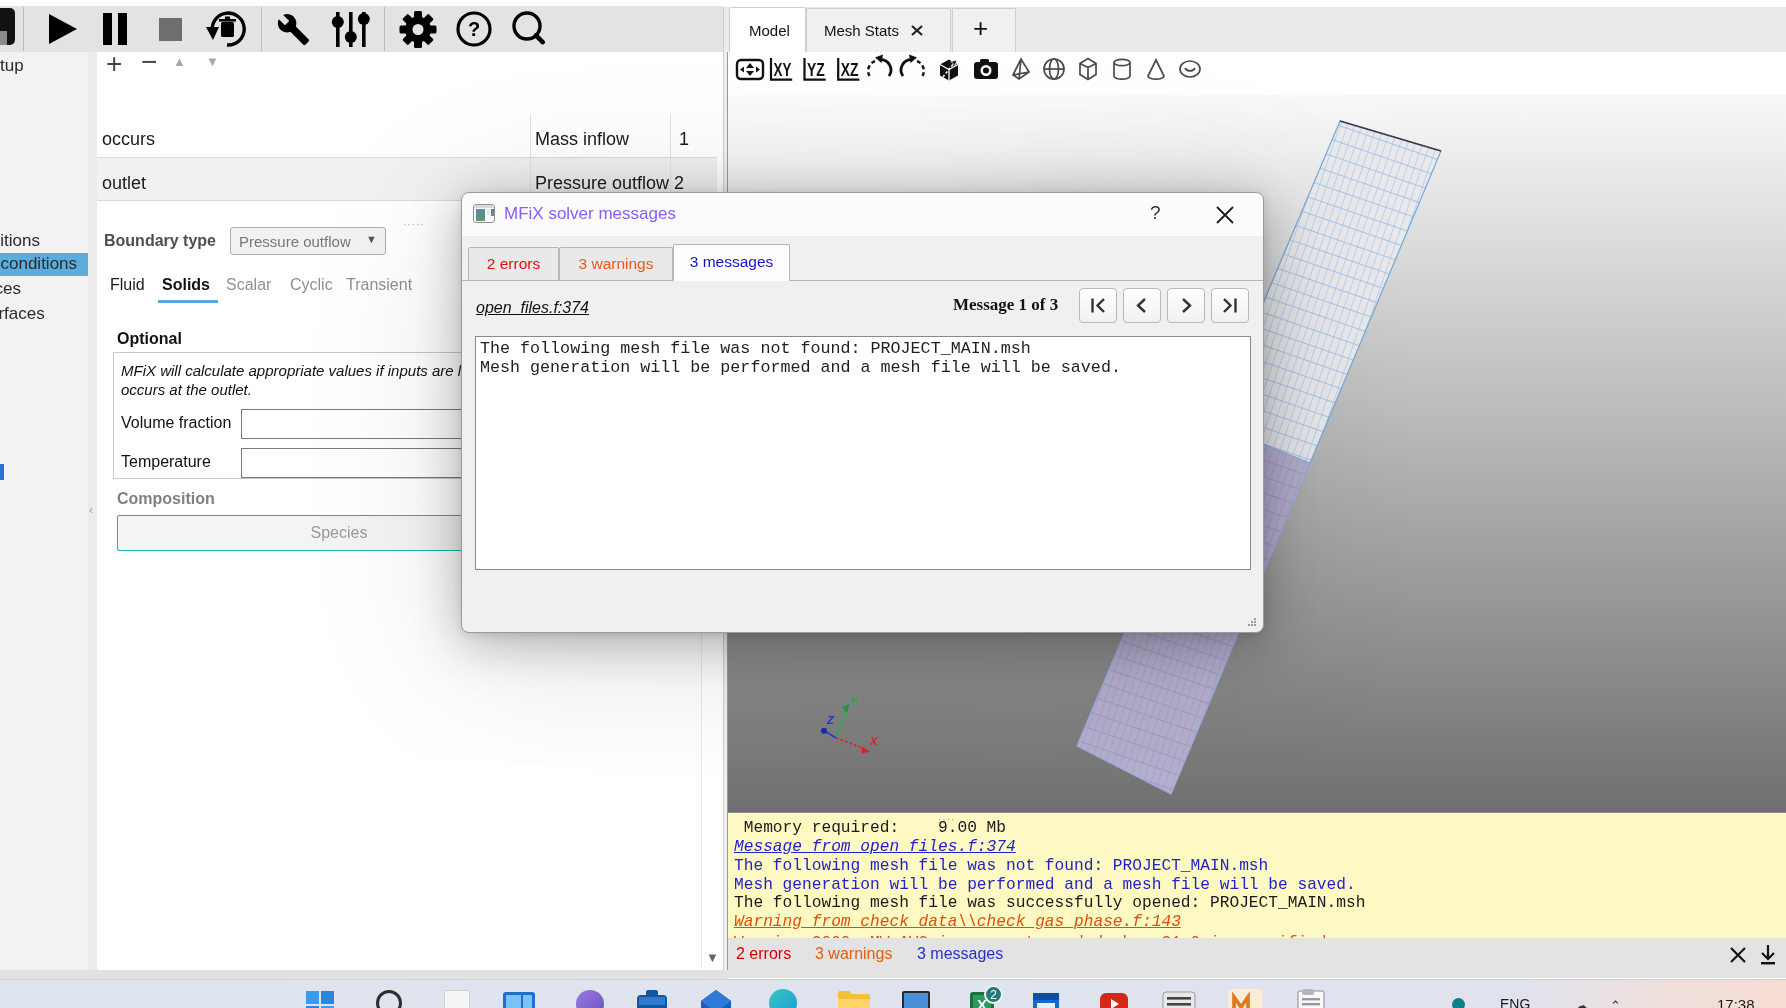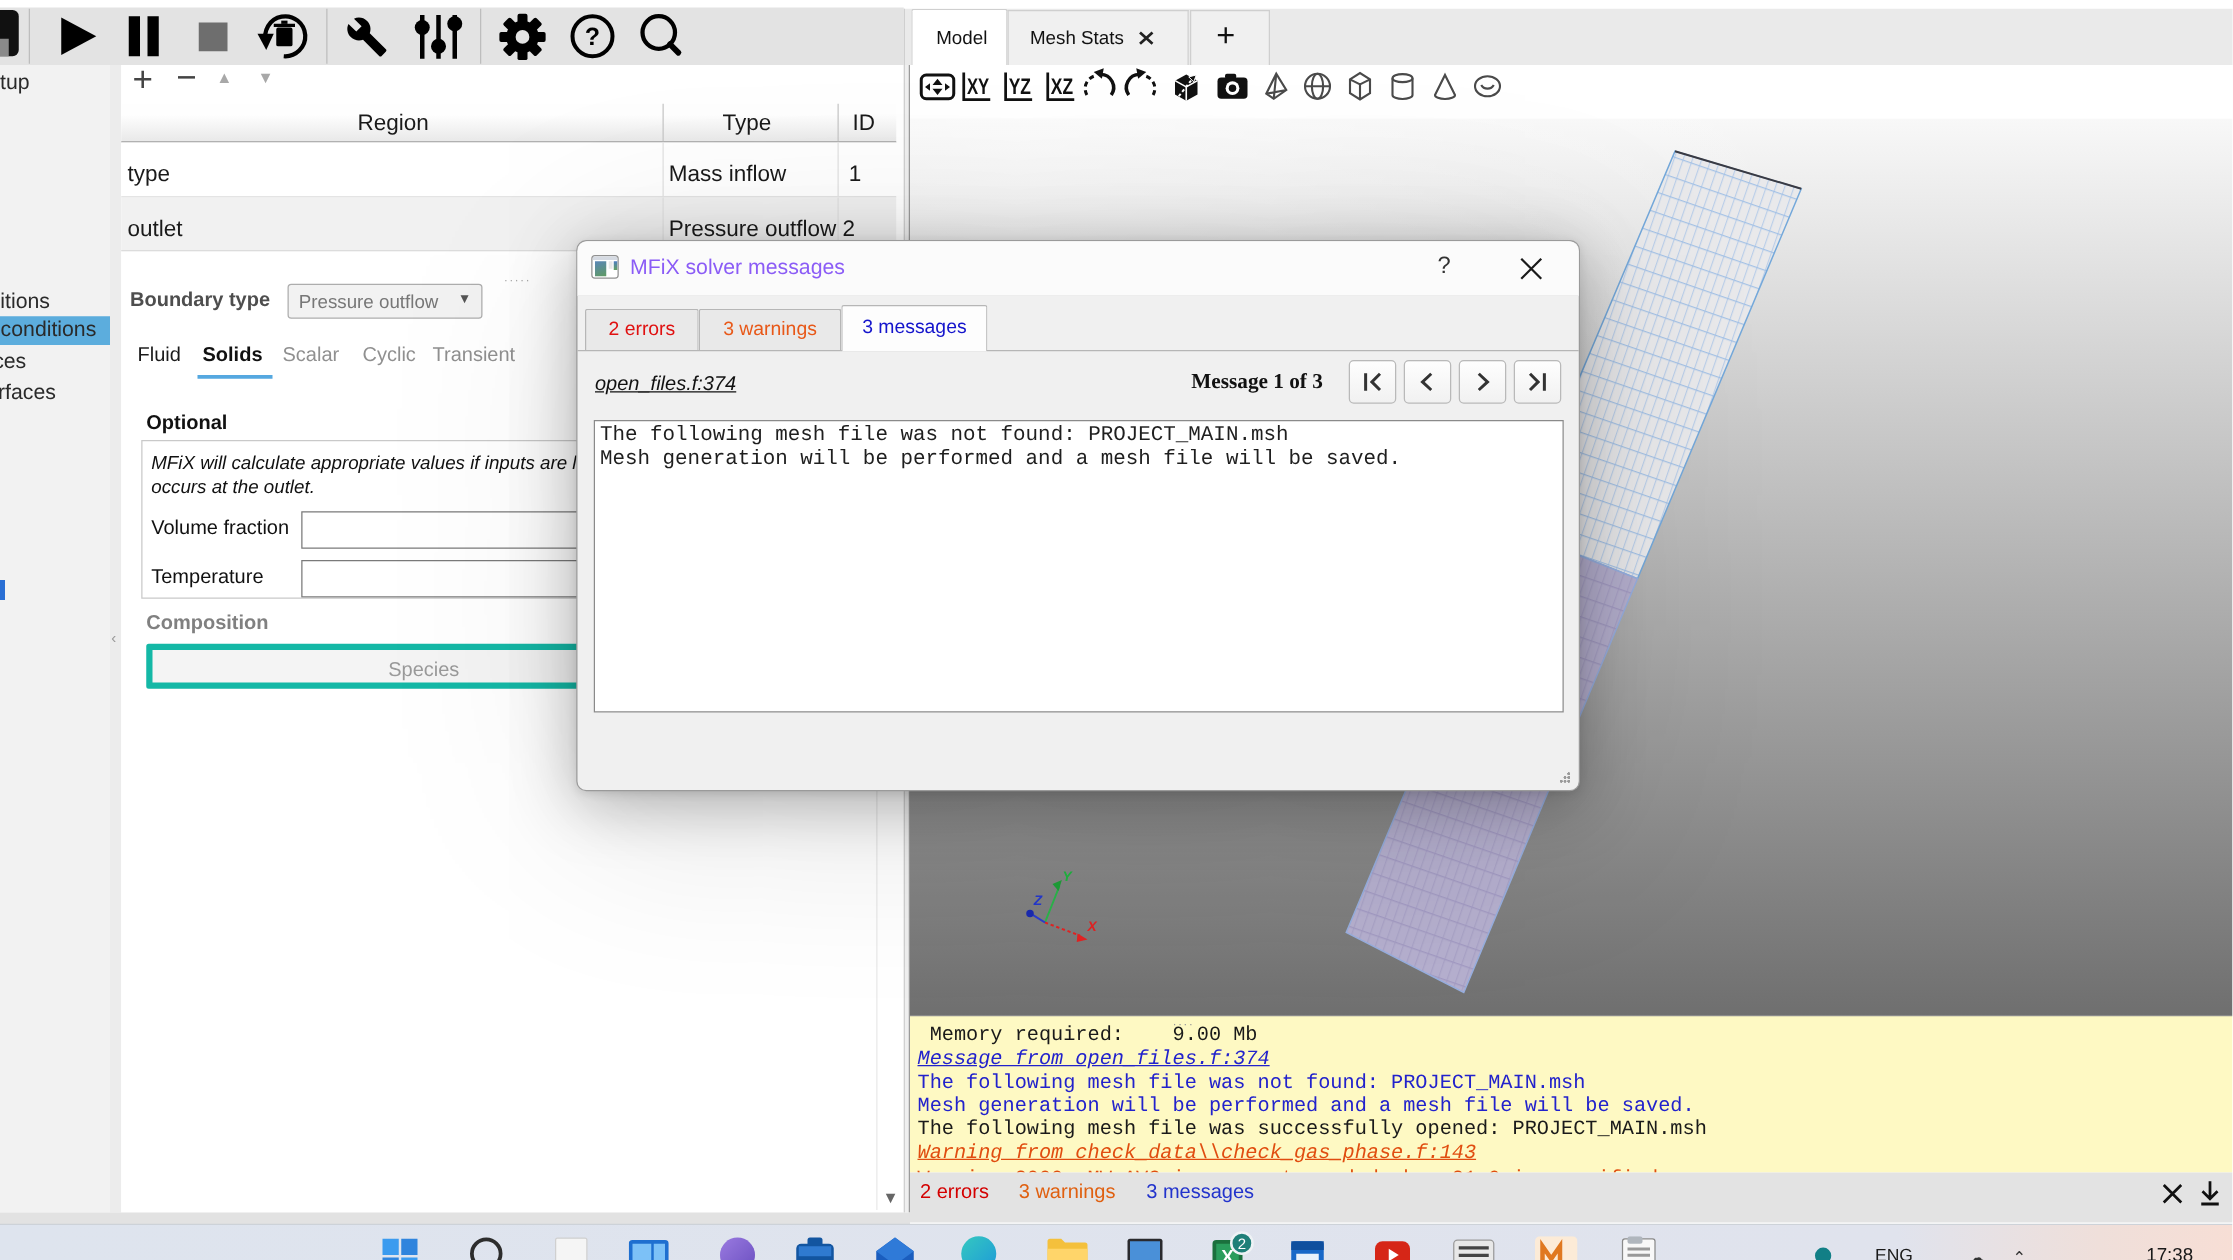--- a/index.html
+++ b/index.html
@@ -195,29 +195,22 @@
 <div class="abs" id="panel" style="left:97px;top:52px;width:626px;height:918px;background:#fff;"></div>
 
 <div class="abs" style="left:97px;top:52px;width:626px;height:31px;color:#444;">
   <span style="position:absolute;left:9px;top:-4px;font-size:28px;font-weight:400;">+</span>
   <span style="position:absolute;left:44px;top:-6px;font-size:28px;">−</span>
   <span style="position:absolute;left:76px;top:2px;font-size:13px;color:#a8a8a8;">▲</span>
   <span style="position:absolute;left:109px;top:2px;font-size:13px;color:#a8a8a8;">▼</span>
 </div>
 
 <div class="abs" style="left:97px;top:83px;width:620px;height:118px;font-size:18px;color:#1a1a1a;">
-  <div style="position:absolute;left:0;top:0;width:620px;height:31px;background:linear-gradient(#fefefe 30%,#eaeaea 95%);border-bottom:1px solid #999;box-sizing:border-box;">
-    <span style="position:absolute;left:189px;top:5px;">Region</span>
-    <span style="position:absolute;left:481px;top:5px;">Type</span>
-    <span style="position:absolute;left:585px;top:5px;">ID</span>
-    <div style="position:absolute;left:433px;top:0;width:1px;height:30px;background:#c6c6c6;"></div>
-    <div style="position:absolute;left:573px;top:0;width:1px;height:30px;background:#c6c6c6;"></div>
-  </div>
   <div style="position:absolute;left:0;top:31px;width:620px;height:44px;background:#fff;border-bottom:1px solid #dcdcdc;box-sizing:border-box;">
-    <span style="position:absolute;left:5px;top:15px;">type</span>
+    <span style="position:absolute;left:5px;top:15px;">occurs</span>
     <span style="position:absolute;left:438px;top:15px;">Mass inflow</span>
     <span style="position:absolute;left:582px;top:15px;">1</span>
     <div style="position:absolute;left:433px;top:0;width:1px;height:43px;background:#e2e2e2;"></div>
     <div style="position:absolute;left:573px;top:0;width:1px;height:43px;background:#e2e2e2;"></div>
   </div>
   <div style="position:absolute;left:0;top:75px;width:620px;height:43px;background:#f1f1f1;border-bottom:1px solid #dcdcdc;box-sizing:border-box;">
     <span style="position:absolute;left:5px;top:15px;">outlet</span>
     <span style="position:absolute;left:438px;top:15px;">Pressure outflow</span>
     <span style="position:absolute;left:577px;top:15px;">2</span>
     <div style="position:absolute;left:433px;top:0;width:1px;height:42px;background:#e2e2e2;"></div>
@@ -244,21 +237,21 @@
 
 <div class="abs" style="left:117px;top:330px;font-size:16px;font-weight:bold;color:#111;">Optional</div>
 <div class="abs" style="left:113px;top:352px;width:592px;height:127px;border:1px solid #c9c9c9;box-sizing:border-box;background:#fff;">
   <div style="position:absolute;left:7px;top:8px;width:545px;font-size:15px;font-style:italic;color:#111;line-height:19px;">MFiX will calculate appropriate values if inputs are left blank. Small backflow occurs at the outlet.</div>
   <span style="position:absolute;left:7px;top:61px;font-size:16px;color:#111;">Volume fraction</span>
   <div style="position:absolute;left:127px;top:56px;width:222px;height:28px;background:#fff;border:1px solid #7a7a7a;"></div>
   <span style="position:absolute;left:7px;top:100px;font-size:16px;color:#111;">Temperature</span>
   <div style="position:absolute;left:127px;top:95px;width:222px;height:28px;background:#fff;border:1px solid #7a7a7a;"></div>
 </div>
 <div class="abs" style="left:117px;top:490px;font-size:16px;font-weight:bold;color:#808080;">Composition</div>
-<div class="abs" style="left:117px;top:515px;width:444px;height:36px;background:#f4f4f4;border:5px solid #14b8a6;border-radius:2px;box-sizing:border-box;">
+<div class="abs" style="left:117px;top:515px;width:444px;height:36px;background:#f4f4f4;border:1px solid #14b8a6;border-radius:2px;box-sizing:border-box;">
   <div style="width:100%;text-align:center;margin-top:8px;font-size:16px;color:#9a9a9a;">Species</div>
 </div>
 
 <div class="abs" style="left:701px;top:540px;width:1px;height:428px;background:#e9e9e9;"></div>
 
 <div class="abs" style="left:706px;top:950px;font-size:13px;color:#666;">▼</div>
 
 <div class="abs" style="left:723px;top:52px;width:5px;height:918px;background:#efefef;border-left:1px solid #d0d0d0;border-right:1px solid #9a9a9a;box-sizing:border-box;"></div>
 
 <div class="abs mono" style="left:728px;top:812px;width:1058px;height:126px;background:#fef9c3;border-top:1px solid #8a8a8a;box-sizing:border-box;font-size:16.2px;line-height:18.8px;white-space:pre;overflow:hidden;">

